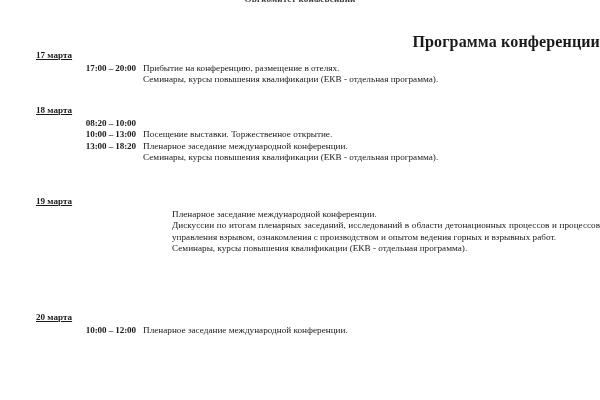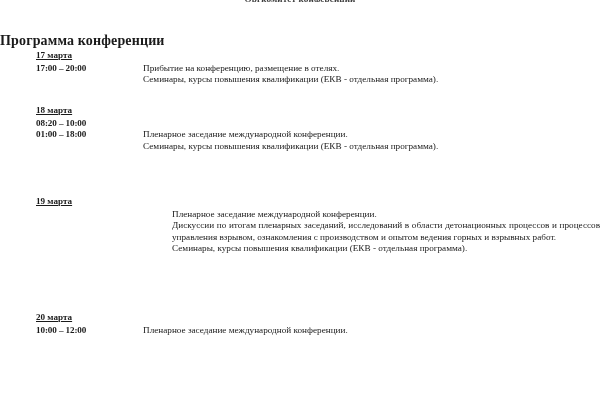--- a/index.html
+++ b/index.html
@@ -39,22 +39,22 @@
     overflow: hidden;
     height: 8px;
     line-height: 10px;
   }
 
   .doc-title {
     position: absolute;
     top: 33px;
     left: 0;
     width: 600px;
-    text-align: left;
-    font-size: 14px;
+    text-align: right;
+    font-size: 16px;
     font-weight: bold;
     letter-spacing: .15px;
   }
 
   .schedule {
     position: absolute;
     top: 50px;
     left: 0;
     width: 600px;
   }
@@ -87,20 +87,21 @@
 
   .time {
     position: absolute;
     left: 36px;
     top: 0;
     width: 100px;
     font-size: 9.1px;
     font-weight: bold;
     white-space: nowrap;
     letter-spacing: -0.1px;
+    text-align: right;
   }
 
   .desc-col {
     margin-left: 143px;
   }
 
   .desc {
     font-size: 9.2px;
     line-height: 11.6px;
     letter-spacing: 0px;
@@ -149,21 +150,27 @@
         </div>
       </div>
 
       <div class="day-block" style="height:80px;">
         <div class="day-date">18 марта</div>
         <div class="rows">
           <div class="row">
             <div class="time">08:20 – 10:00</div>
           </div>
           <div class="row">
-            <div class="time">01:00 – 18:00</div>
+            <div class="time">10:00 – 13:00</div>
+            <div class="desc-col">
+              <div class="desc">Посещение выставки. Торжественное открытие.</div>
+            </div>
+          </div>
+          <div class="row">
+            <div class="time">13:00 – 18:20</div>
             <div class="desc-col">
               <div class="desc">Пленарное заседание международной конференции.</div>
               <div class="desc">Семинары, курсы повышения квалификации (ЕКВ - отдельная программа).</div>
             </div>
           </div>
         </div>
       </div>
 
       <div class="day-block" style="height:105px;padding-left:29px;">
         <div class="day-date">19 марта</div>

